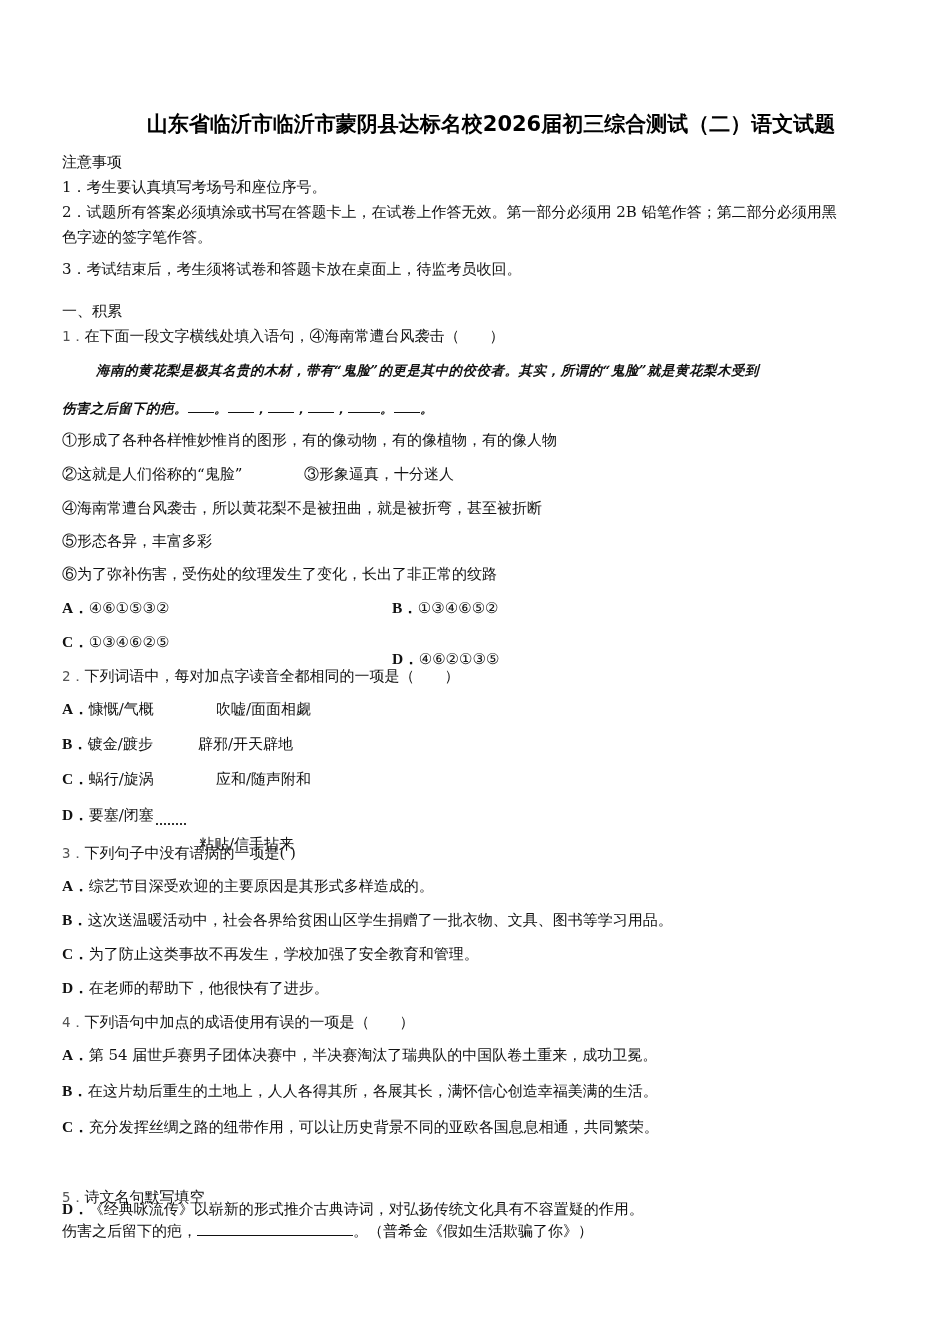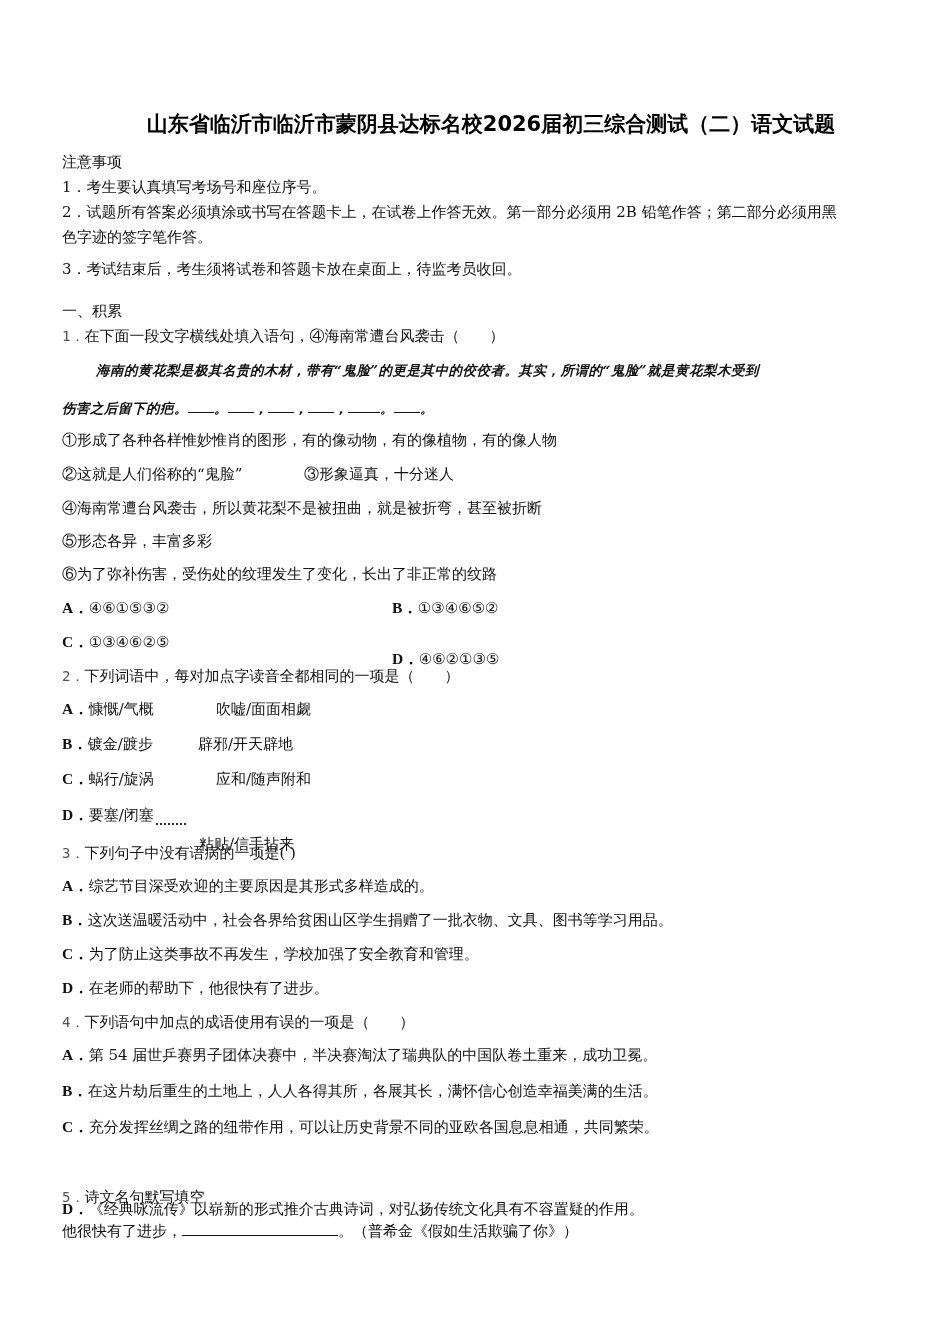--- a/index.html
+++ b/index.html
@@ -120,16 +120,16 @@
     <span class="opt-letter">C．</span><span>充分发挥丝绸之路的纽带作用，可以让历史背景不同的亚欧各国息息相通，共同繁荣。</span>
   </div>
   <div class="line" style="top:1152px;margin-top:47px;">
     <span class="opt-letter">D．</span><span>《经典咏流传》以崭新的形式推介古典诗词，对弘扬传统文化具有不容置疑的作用。</span>
   </div>
 
   <div class="line" style="top:1187px;">
     <span class="qnum">5．</span><span>诗文名句默写填空</span>
   </div>
   <div class="line" style="top:1221px;">
-    <span>他很快有了进步，</span><span class="blank" style="width:156px"></span><span>。（普希金《假如生活欺骗了你》）</span>
+    <span>伤害之后留下的疤，</span><span class="blank" style="width:156px"></span><span>。（普希金《假如生活欺骗了你》）</span>
   </div>
 
 </div>
 
 </body></html>

